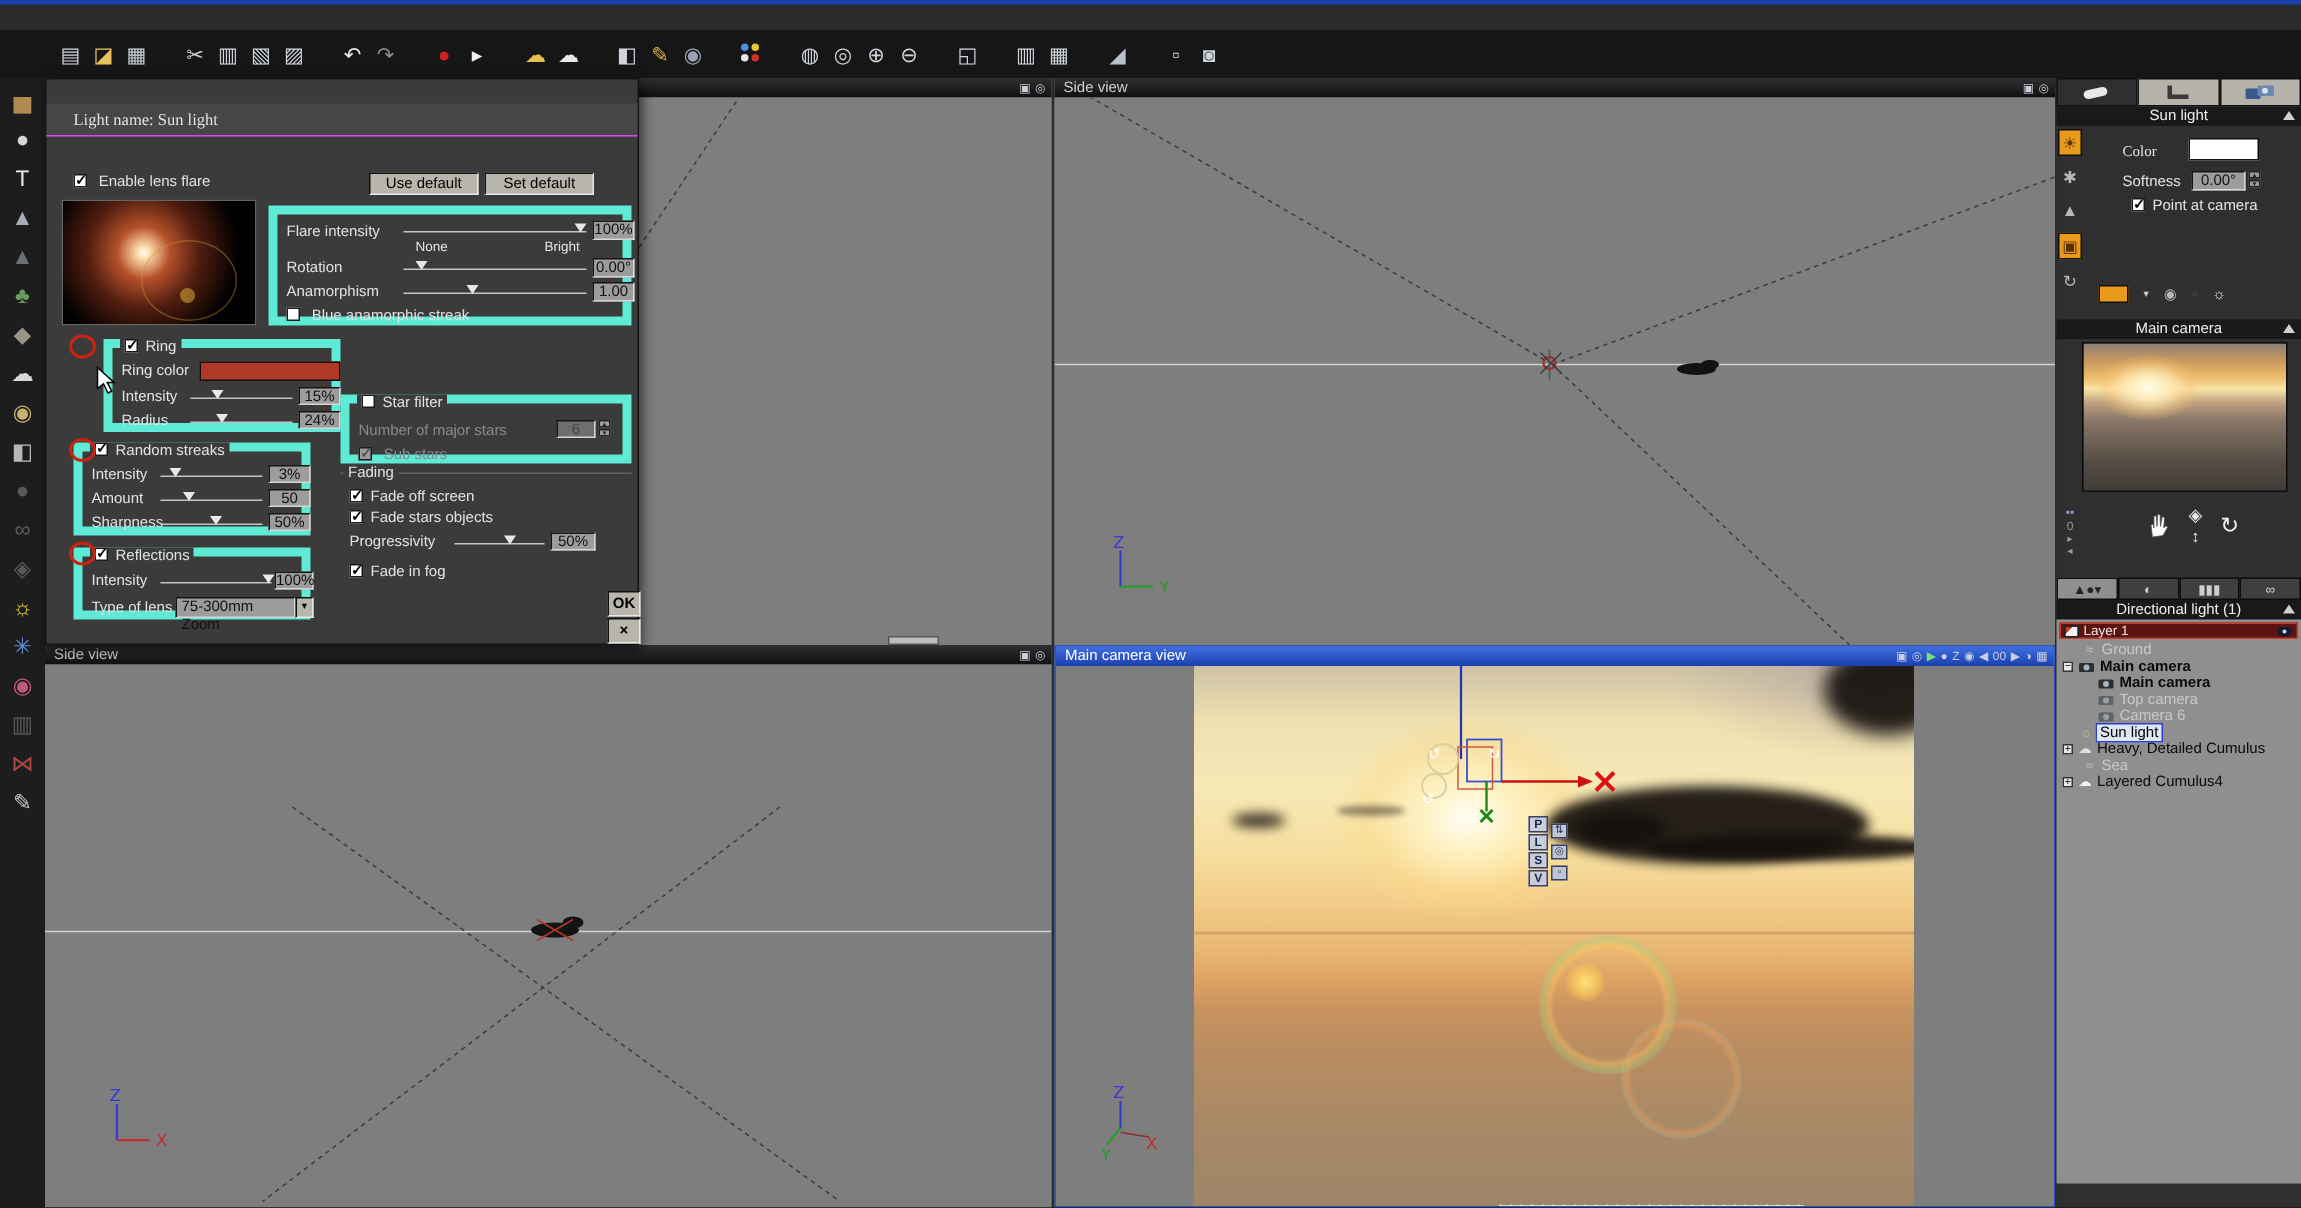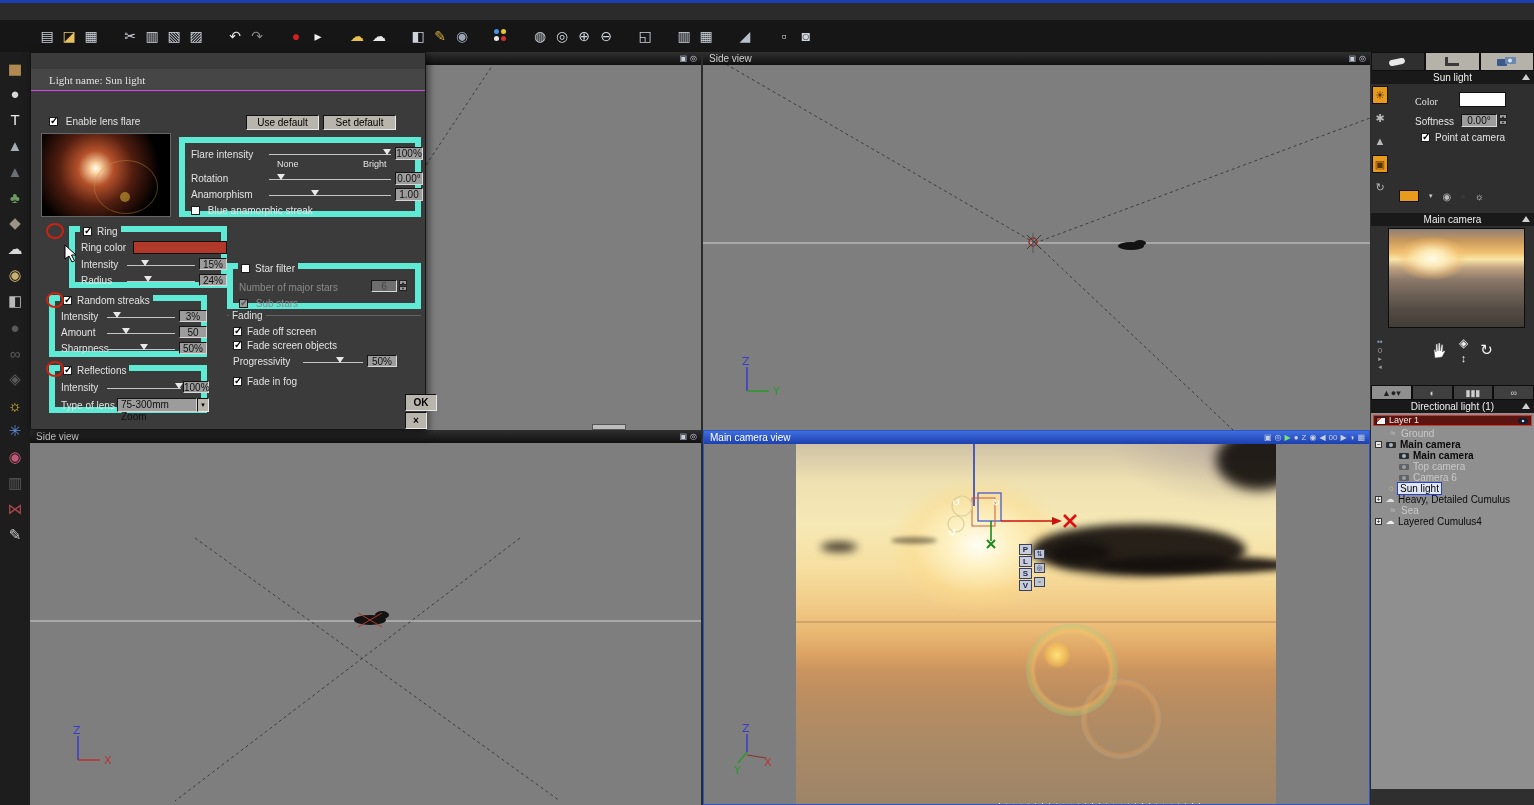--- a/index.html
+++ b/index.html
@@ -396,21 +396,21 @@
       <div class="slider" style="left:52px;top:43px;width:68px;">
           <div class="strack"></div>
           <div class="sthumb" style="left:33px;"></div>
         </div>
       <div class="vbox" style="left:124px;top:41px;width:28px;height:12px;">50%</div>
     </div>
 
     <div class="abs" style="left:196px;top:262px;width:194px;height:82px;border-top:1px solid #636363;">
       <span class="abs" style="left:2px;top:-6px;background:#3b3b3b;padding:0 3px;">Fading</span>
       <div class="abs" style="left:6px;top:10px;"><span class="cb checked"></span><span>Fade off screen</span></div>
-      <div class="abs" style="left:6px;top:24px;"><span class="cb checked"></span><span>Fade screen objects</span></div>
+      <div class="abs" style="left:6px;top:24px;"><span class="cb checked"></span><span>Fade stars objects</span></div>
       <span class="abs" style="left:6px;top:40px;">Progressivity</span>
       <div class="slider" style="left:76px;top:41px;width:60px;">
           <div class="strack"></div>
           <div class="sthumb" style="left:33px;"></div>
         </div>
       <div class="vbox" style="left:140px;top:39px;width:30px;height:12px;">50%</div>
       <div class="abs" style="left:6px;top:60px;"><span class="cb checked"></span><span>Fade in fog</span></div>
     </div>
 
     <div class="grp" style="left:18px;top:312px;width:158px;height:48px;">
@@ -419,21 +419,21 @@
       <div class="slider" style="left:52px;top:12px;width:74px;">
           <div class="strack"></div>
           <div class="sthumb" style="left:68px;"></div>
         </div>
       <div class="vbox" style="left:128px;top:10px;width:26px;height:12px;">100%</div>
       <span class="abs" style="left:6px;top:29px;">Type of lens</span>
       <div class="vbox" style="left:62px;top:27px;width:80px;height:14px;text-align:left;padding-left:3px;">75-300mm Zoom</div>
       <div class="dbtn" style="left:142px;top:27px;width:12px;height:14px;line-height:12px;font-size:7px;">▾</div>
     </div>
 
-    <div class="dbtn" style="left:374px;top:341px;width:32px;height:17px;line-height:15px;font-weight:bold;">OK</div>
+    <div class="dbtn" style="left:374px;top:341px;width:22px;height:17px;line-height:15px;font-weight:bold;">OK</div>
     <div class="dbtn" style="left:374px;top:359px;width:22px;height:17px;line-height:15px;font-weight:bold;">×</div>
   </div>
 
   <div class="ann" style="left:46px;top:223px;"></div>
   <div class="ann" style="left:46px;top:292px;"></div>
   <div class="ann" style="left:46px;top:361px;"></div>
 
   <svg class="cursor" style="left:64px;top:244px;" width="14" height="20">
     <path d="M1,1 L1,15 L5,12 L8,18 L10.5,16.8 L7.5,11 L12,11 Z" fill="#fff" stroke="#000" stroke-width="1"></path>
   </svg>

